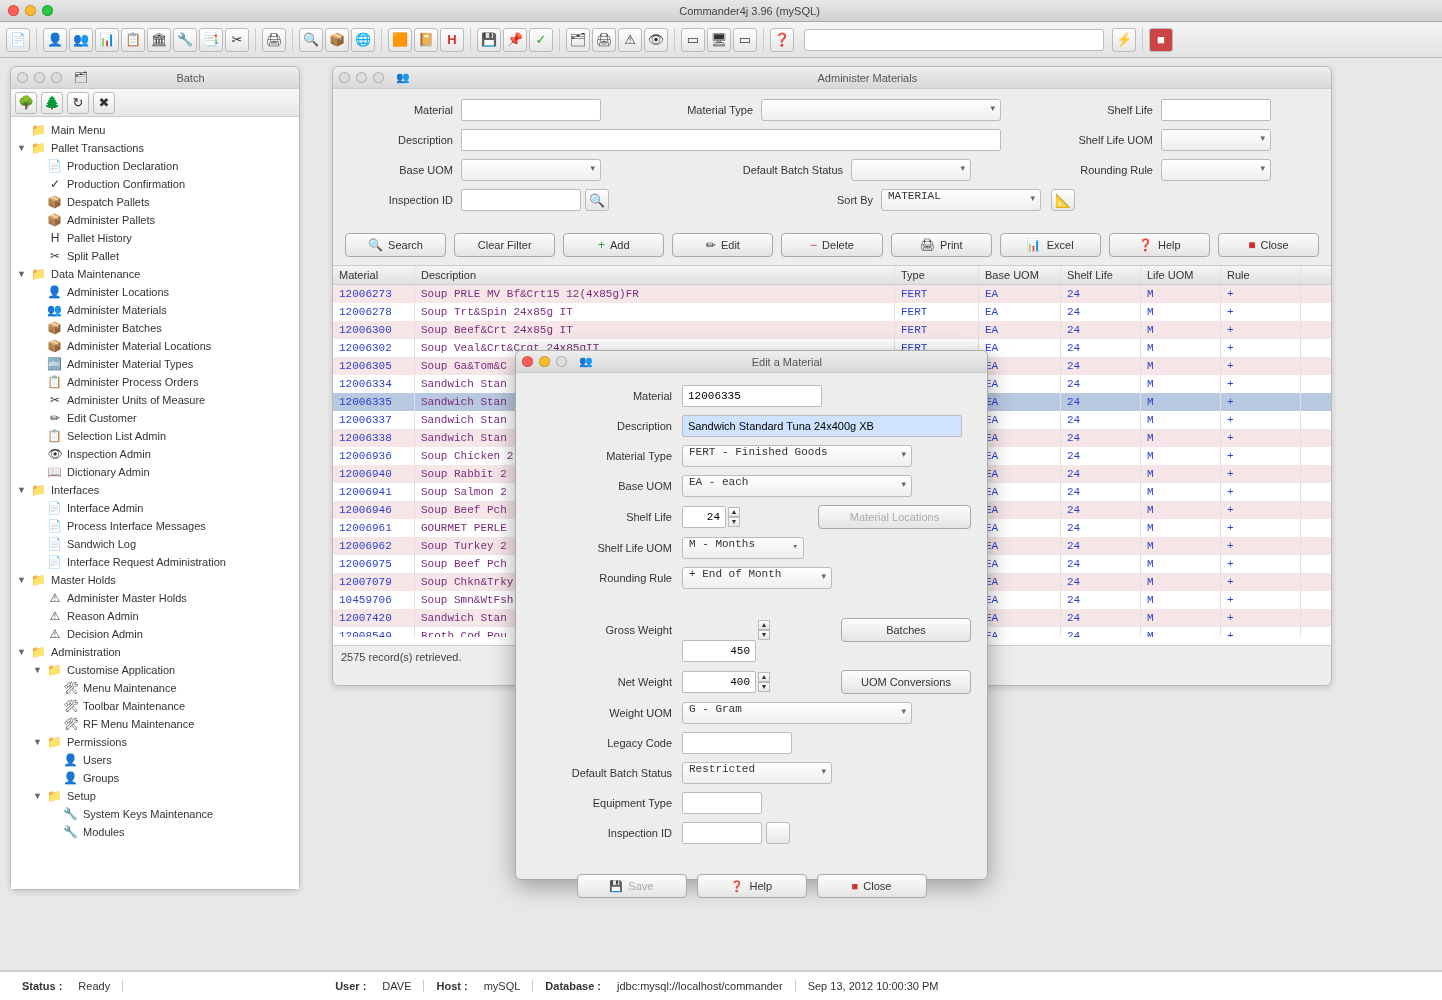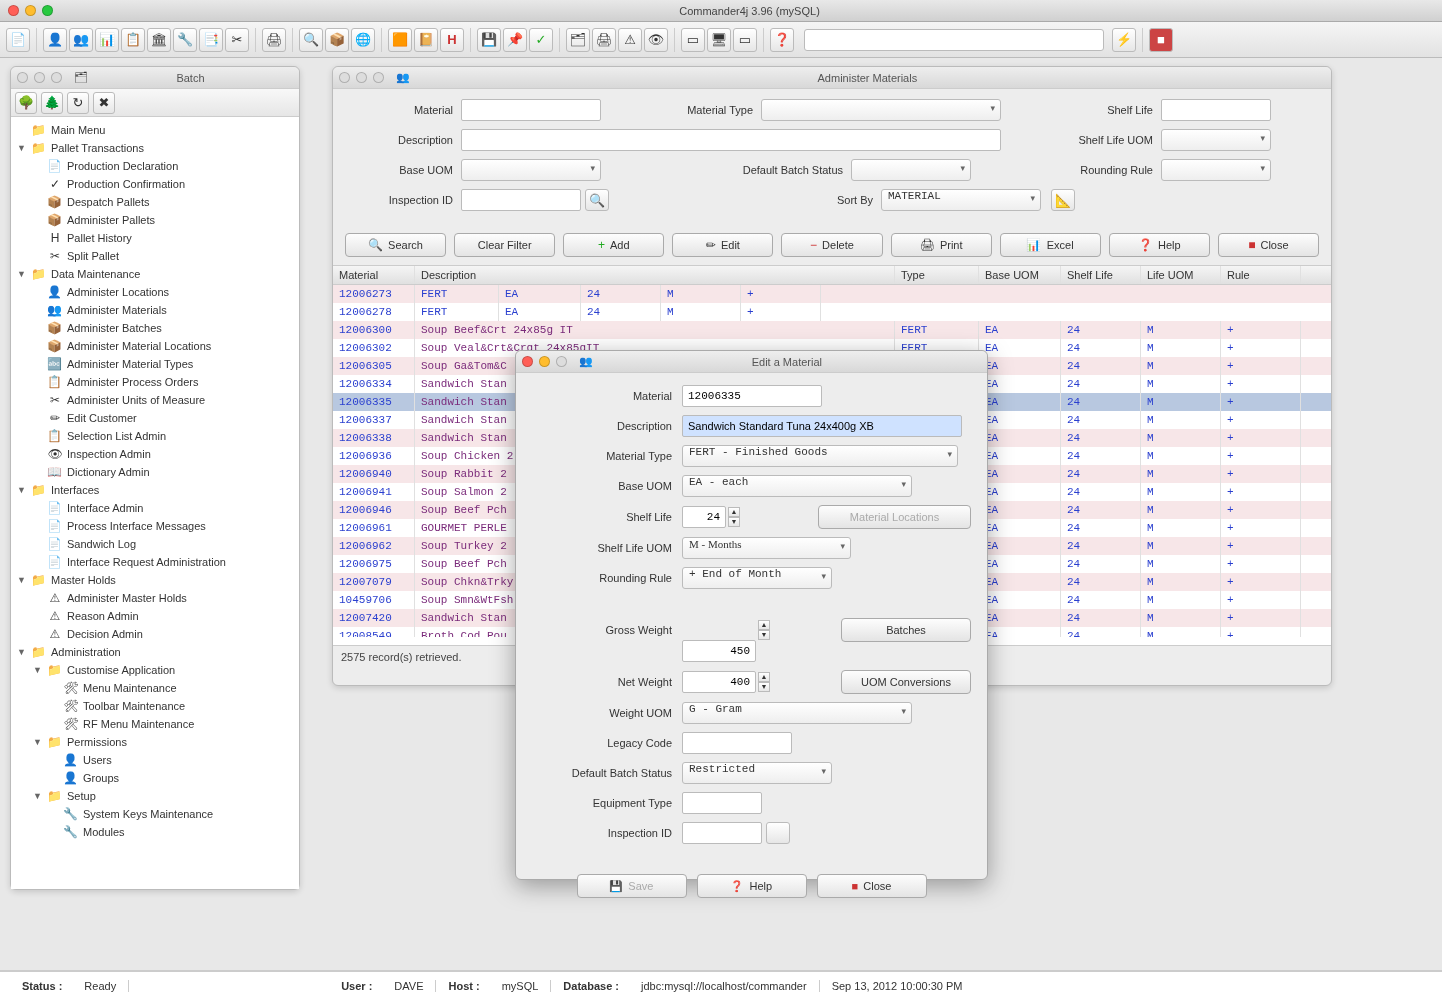--- a/index.html
+++ b/index.html
@@ -69,21 +69,21 @@
 .einput.hl { background: #cfe2ff; }
 .espin { display: flex; flex-direction: column; margin-left: 2px; }
 .espin span { width: 12px; height: 10px; border: 1px solid #bbb; background: linear-gradient(#fff,#e6e6e6); font-size: 7px; line-height: 8px; text-align: center; cursor: pointer; }
 .ebtn { height: 24px; padding: 0 12px; border: 1px solid #aaa; border-radius: 4px; background: linear-gradient(#fdfdfd,#e4e4e4); display: flex; align-items: center; justify-content: center; gap: 5px; cursor: pointer; font-size: 11px; }
 .ebtn.dis { color: #aaa; }
 .dlgbtns { display: flex; gap: 10px; justify-content: center; padding: 10px 16px; }
 .dlgbtns .ebtn { width: 110px; }
 
 
 .statusbar { position: absolute; bottom: 0; left: 0; right: 0; height: 30px; background: #fff; border-top: 2px solid #ccc; display: flex; align-items: center; padding: 0 10px; font-size: 11px; }
-.statusbar .sseg { padding: 0 12px; border-right: 1px solid #ccc; display: flex; gap: 22px; }
+.statusbar .sseg { padding: 0 12px; border-right: 1px solid #ccc; display: flex; gap: 16px; }
 .statusbar .sseg:last-child { border-right: none; }
 .statusbar .slbl { font-weight: bold; }
 </style>
 </head>
 <body>
 
 <div class="titlebar">
   <div class="traffic">
     <div class="tl red"></div>
     <div class="tl yel"></div>
@@ -441,28 +441,30 @@
         <div class="c-desc">Description</div>
         <div class="c-type">Type</div>
         <div class="c-buom">Base UOM</div>
         <div class="c-sl">Shelf Life</div>
         <div class="c-luom">Life UOM</div>
         <div class="c-rule">Rule</div>
       </div>
       <div class="gbody" id="gbody">
           <div class="grow">
             <div class="c-mat">12006273</div>
+            <div class="c-desc">Soup PRLE MV Bf&amp;Crt15 12(4x85g)FR</div>
             <div class="c-type">FERT</div>
             <div class="c-buom">EA</div>
             <div class="c-sl">24</div>
             <div class="c-luom">M</div>
             <div class="c-rule">+</div>
           </div>
           <div class="grow">
             <div class="c-mat">12006278</div>
+            <div class="c-desc">Soup Trt&amp;Spin 24x85g IT</div>
             <div class="c-type">FERT</div>
             <div class="c-buom">EA</div>
             <div class="c-sl">24</div>
             <div class="c-luom">M</div>
             <div class="c-rule">+</div>
           </div>
           <div class="grow">
             <div class="c-mat">12006300</div>
             <div class="c-desc">Soup Beef&amp;Crt 24x85g IT</div>
             <div class="c-type">FERT</div>
@@ -643,41 +645,41 @@
       <div class="erow">
           <div class="elbl">Material</div>
           <input class="einput mono" style="width: 140px;" value="12006335">
         </div>
       <div class="erow">
           <div class="elbl">Description</div>
           <input class="einput hl" style="width: 280px;" value="Sandwich Standard Tuna 24x400g XB">
         </div>
       <div class="erow">
           <div class="elbl">Material Type</div>
-          <div class="fselect mono" style="width:276px;font-family:'Courier New'"><span>FERT  - Finished Goods</span></div>
+          <div class="fselect mono" style="width:230px;font-family:'Courier New'"><span>FERT  - Finished Goods</span></div>
         </div>
       <div class="erow">
           <div class="elbl">Base UOM</div>
           <div class="fselect mono" style="width:230px;font-family:'Courier New'"><span>EA  - each</span></div>
         </div>
       <div class="erow">
         <div class="elbl">Shelf Life</div>
         <input class="einput mono" style="width: 44px; text-align: right;" value="24">
         <div class="espin">
             <span>▲</span>
             <span>▼</span>
           </div>
         <div style="flex:1"></div>
         <div class="ebtn dis" style="width:153px">
             <span>Material Locations</span>
           </div>
       </div>
       <div class="erow">
           <div class="elbl">Shelf Life UOM</div>
-          <div class="fselect mono" style="width:169px;font-family:Liberation Serif, serif"><span>M - Months</span></div>
+          <div class="fselect mono" style="width:122px;font-family:Liberation Mono, monospace"><span>M - Months</span></div>
         </div>
       <div class="erow">
           <div class="elbl">Rounding Rule</div>
           <div class="fselect mono" style="width:150px;font-family:'Courier New'"><span>+ End of Month</span></div>
         </div>
       <div class="erow">
         <div class="elbl">Gross Weight</div>
         <input class="einput mono" style="width: 74px; text-align: right; margin-top: 43px;" value="450">
         <div class="espin">
             <span>▲</span>

